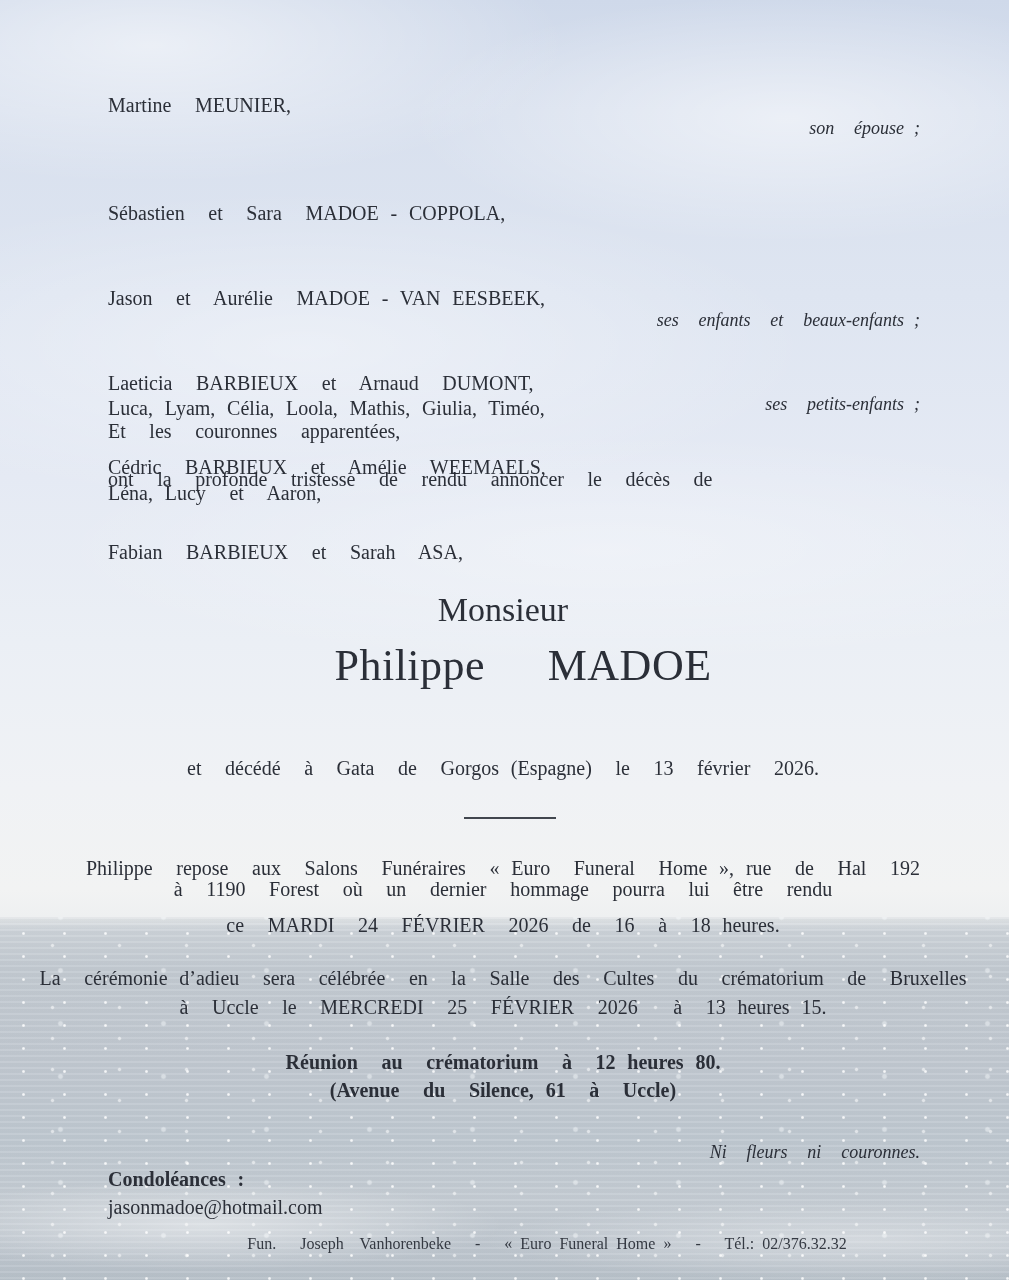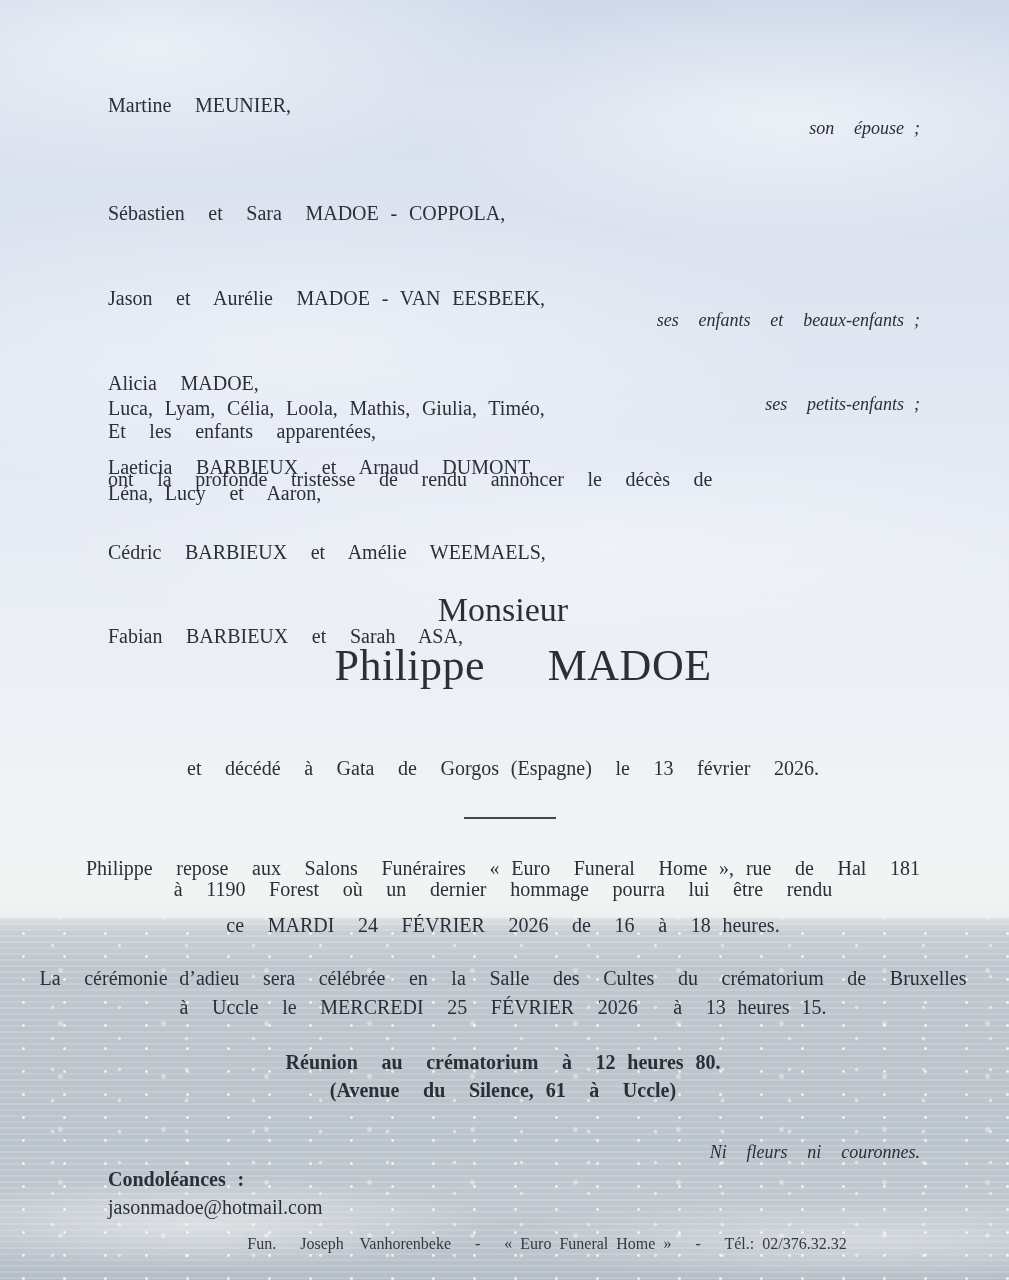--- a/index.html
+++ b/index.html
@@ -62,49 +62,48 @@
 
 <div class="doc">
 
   <div class="t left body-line" style="top:94px">Martine  MEUNIER,</div>
 
   <div class="t rightal annot" style="top:118px">son  épouse ;</div>
 
   <div class="t left body-line list" style="top:143px">
     <div>Sébastien  et  Sara  MADOE - COPPOLA,</div>
     <div>Jason  et  Aurélie  MADOE - VAN EESBEEK,</div>
-    <div>Alicia  MADOE,</div>
     <div>Laeticia  BARBIEUX  et  Arnaud  DUMONT,</div>
     <div>Cédric  BARBIEUX  et  Amélie  WEEMAELS,</div>
     <div>Fabian  BARBIEUX  et  Sarah  ASA,</div>
   </div>
 
   <div class="t rightal annot" style="top:310px">ses  enfants  et  beaux-enfants ;</div>
 
   <div class="t left body-line list" style="top:338px">
     <div>Luca, Lyam, Célia, Loola, Mathis, Giulia, Timéo,</div>
     <div>Léna, Lucy  et  Aaron,</div>
   </div>
 
   <div class="t rightal annot" style="top:394px">ses  petits-enfants ;</div>
 
-  <div class="t left body-line" style="top:420px">Et  les  enfants  apparentées,</div>
+  <div class="t left body-line" style="top:420px">Et  les  couronnes  apparentées,</div>
 
   <div class="t left body-line" style="top:468px">ont  la  profonde  tristesse  de  rendu  annoncer  le  décès  de</div>
 
   <div class="t center deceased-title" style="top:591px">Monsieur</div>
 
   <div class="t center deceased-name" style="top:640px">Philippe  MADOE</div>
 
 
   <div class="t center body-line" style="top:757px">et  décédé  à  Gata  de  Gorgos (Espagne)  le  13  février  2026.</div>
 
   <div class="divider"></div>
 
-  <div class="t center body-line" style="top:857px">Philippe  repose  aux  Salons  Funéraires  « Euro  Funeral  Home », rue  de  Hal  181</div>
+  <div class="t center body-line" style="top:857px">Philippe  repose  aux  Salons  Funéraires  « Euro  Funeral  Home », rue  de  Hal  192</div>
   <div class="t center body-line" style="top:878px">à  1190  Forest  où  un  dernier  hommage  pourra  lui  être  rendu</div>
   <div class="t center body-line" style="top:914px">ce  MARDI  24  FÉVRIER  2026  de  16  à  18 heures.</div>
 
   <div class="t center body-line" style="top:967px">La  cérémonie d’adieu  sera  célébrée  en  la  Salle  des  Cultes  du  crématorium  de  Bruxelles</div>
   <div class="t center body-line" style="top:996px">à  Uccle  le  MERCREDI  25  FÉVRIER  2026   à  13 heures 15.</div>
 
   <div class="t center body-line bold" style="top:1051px">Réunion  au  crématorium  à  12 heures 80.</div>
   <div class="t center body-line bold" style="top:1079px">(Avenue  du  Silence, 61  à  Uccle)</div>
 
   <div class="t rightal annot" style="top:1142px">Ni  fleurs  ni  couronnes.</div>

